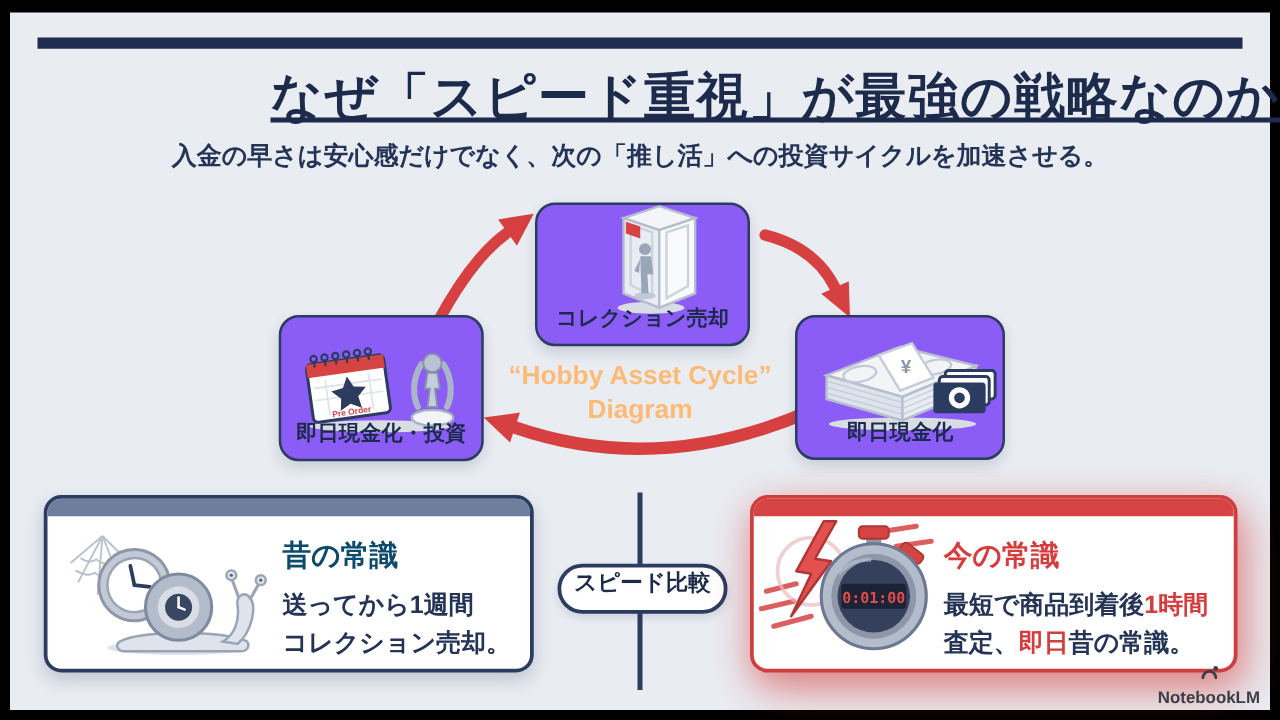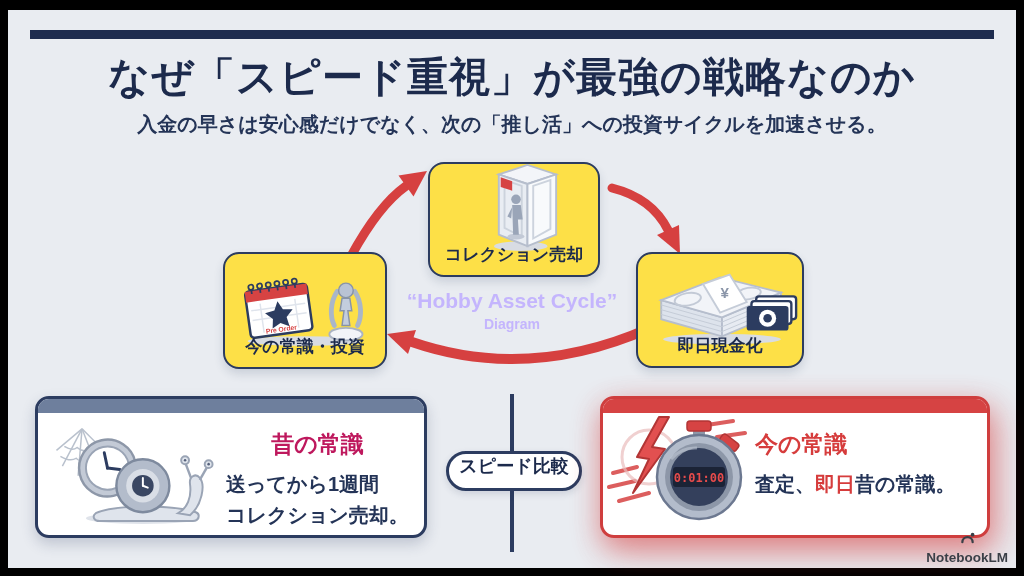--- a/index.html
+++ b/index.html
@@ -1,60 +1,60 @@
 <!DOCTYPE html>
 <html><head>
 <meta charset="utf-8">
 <style>
   * { margin:0; padding:0; box-sizing:border-box; }
   html,body { width:1024px; height:576px; background:#000; }
   .frame { position:relative; width:1024px; height:576px; background:#000; overflow:hidden;
            font-family:"Liberation Sans","DejaVu Sans",sans-serif; }
   .slide-bg { position:absolute; left:8px; top:10px; width:1008px; height:558px; background:#e9ecf1; }
   .top-rule { position:absolute; left:30px; top:30px; width:964px; height:9px; background:#1e2c4f; }
-  .title { position:absolute; left:0; top:50px; width:100%; text-align:center;
-           font-size:41px; font-weight:800; color:#1c2a4c; letter-spacing:1px; }
+  .title { position:absolute; left:0; top:50px; width:100%; text-align:right;
+           font-size:41px; font-weight:800; color:#1c2a4c; letter-spacing:1px;text-decoration:underline; }
   .subtitle { position:absolute; left:0; top:111px; width:100%; text-align:center;
               font-size:20px; font-weight:700; color:#243457; }
   .arrows { position:absolute; left:0; top:0; pointer-events:none; }
-  .node { position:absolute; background:#fde047; border:2.5px solid #2c3c60; border-radius:16px;
+  .node { position:absolute; background:#8b5cf6; border:2.5px solid #2c3c60; border-radius:16px;
           box-shadow:0 5px 10px rgba(44,60,96,.16); }
   .node-top   { left:428px; top:162px; width:172px; height:115px; }
   .node-left  { left:223px; top:252px; width:164px; height:117px; }
   .node-right { left:636px; top:252px; width:168px; height:116px; }
   .node-label { position:absolute; bottom:9px; left:0; width:100%; text-align:center;
                 font-size:17px; font-weight:800; color:#1c2a4c; }
   .node-icon { position:absolute; }
   .icon-case     { left:43px; top:-6px; }
   .icon-calendar { left:9px;  top:10px; }
   .icon-money    { left:8px;  top:8px; }
   .cycle-center { position:absolute; left:397px; top:289px; width:230px; text-align:center;
-                  color:#c4b5fd; font-weight:800; }
+                  color:#fdba74; font-weight:800; }
   .cycle-center .l1 { font-size:21px; }
-  .cycle-center .l2 { font-size:14px; margin-top:3px; }
+  .cycle-center .l2 { font-size:21px; margin-top:3px; }
   .divider { position:absolute; left:510px; top:394px; width:4px; height:158px; background:#2c3c60; }
   .badge { position:absolute; left:446px; top:451px; width:136px; height:40px; background:#fff;
            border:3px solid #2c3c60; border-radius:22px; display:flex; align-items:flex-start;
            justify-content:center; font-size:18px; font-weight:800; color:#1c2a4c;
            box-shadow:0 3px 7px rgba(44,60,96,.15); }
   .cbox { position:absolute; width:392px; height:142px; background:#fff; border-radius:14px; overflow:hidden; }
   .cbox-old { left:35px;  top:396px; border:3px solid #2c3c60; box-shadow:0 6px 14px rgba(44,60,96,.22); }
   .cbox-new { left:600px; top:396px; width:390px; border:3px solid #cf3e3e;
               box-shadow:0 10px 28px rgba(214,62,62,.45), 10px 14px 34px rgba(214,62,62,.30); }
   .strip { position:absolute; left:0; top:0; width:100%; height:14px; }
   .strip-old { background:#6e7f9d; }
   .strip-new { background:#d64343; }
   .cbox-icon { position:absolute; }
   .icon-snail { left:14px; top:20px; }
   .icon-watch { left:4px;  top:12px; }
   .ctext { position:absolute; top:30px; }
   .ctext-old { left:188px; }
   .ctext-new { left:152px; }
   .cheading { font-size:23px; font-weight:800; margin-bottom:9px; }
-  .cheading-old { color:#be185d;text-align:center; }
+  .cheading-old { color:#0c4a6e; }
   .cheading-new { color:#d63c3c; }
   .cline { font-size:20px; font-weight:700; color:#243457; line-height:31px; white-space:nowrap; }
   .cline .em { color:#d63c3c; font-weight:800; }
   .watermark { position:absolute; right:16px; bottom:11px; display:flex; align-items:center; gap:5px;
                color:#3a3f47; font-size:13.5px; font-weight:700;flex-direction:column; }
 </style>
 </head>
 <body>
 
 <div class="frame">
@@ -126,21 +126,21 @@
         </g>
         <path d="M46 38 l4.4 9 9.9 1.4 -7.2 7 1.7 9.8 -8.8 -4.6 -8.8 4.6 1.7 -9.8 -7.2 -7 9.9 -1.4 Z" fill="#2c3c60"></path>
         <text x="46" y="69.5" text-anchor="middle" font-size="7" font-weight="bold" fill="#d64343">Pre Order</text>
       </g>
       <ellipse cx="115" cy="72" rx="17" ry="6.5" fill="#f2f4f8" stroke="#aab3c2" stroke-width="2"></ellipse>
       <path d="M106,28 C98,40 99,55 103,63" stroke="#aab6c8" stroke-width="5" fill="none" stroke-linecap="round"></path>
       <path d="M124,28 C132,40 131,55 127,63" stroke="#aab6c8" stroke-width="5" fill="none" stroke-linecap="round"></path>
       <circle cx="115" cy="27" r="7.5" fill="#b9c3d4" stroke="#8894a8" stroke-width="1.5"></circle>
       <path d="M111,35 L119,35 L121,48 L117,48 L119,63 L111,63 L113,48 L109,48 Z" fill="#c3cddd" stroke="#8894a8" stroke-width="1.5"></path>
     </svg>
-    <div class="node-label">今の常識・投資</div>
+    <div class="node-label">即日現金化・投資</div>
   </div>
 
   <div class="node node-right">
     <svg class="node-icon icon-money" width="152" height="84" viewBox="0 0 160 88">
       <ellipse cx="80" cy="81" rx="62" ry="5.5" fill="#d8dce3"></ellipse>
       <polygon points="16,40 16,60 80,78 80,58" fill="#dde3ec" stroke="#b6becd" stroke-width="2"></polygon>
       <polygon points="80,58 142,32 142,52 80,78" fill="#e7ebf2" stroke="#b6becd" stroke-width="2"></polygon>
       <g stroke="#c3cad6" stroke-width="1">
         <path d="M16,45 L80,63"></path>
           <path d="M16,50 L80,68"></path>
@@ -234,20 +234,21 @@
       </g>
       <circle cx="92" cy="66" r="42" fill="#b3bccb" stroke="#6c7890" stroke-width="2.5"></circle>
       <circle cx="92" cy="66" r="34" fill="#8d97a8"></circle>
       <circle cx="92" cy="66" r="29" fill="#34405c"></circle>
       <rect x="66" y="56" width="52" height="20" rx="3" fill="#1b2336"></rect>
       <text x="92" y="71" text-anchor="middle" font-family="DejaVu Sans Mono, monospace" font-size="12" font-weight="bold" fill="#e64b4b">0:01:00</text>
       <path d="M64,48 A32,32 0 0 1 90,37" stroke="#c8cfdb" stroke-width="3" fill="none" opacity=".5"></path>
     </svg>
     <div class="ctext ctext-new">
       <div class="cheading cheading-new">今の常識</div>
+      <div class="cline"><span>最短で商品到着後</span><span class="em">1時間</span></div>
       <div class="cline"><span>査定、</span><span class="em">即日</span><span>昔の常識。</span></div>
     </div>
   </div>
 
   <div class="watermark">
     <svg width="15" height="15" viewBox="0 0 16 16">
       <path d="M2.5,13 A5.5,5.5 0 0 1 13.5,13" fill="none" stroke="#3a3f47" stroke-width="2.4" stroke-linecap="round"></path>
       <circle cx="13.4" cy="5" r="2" fill="#3a3f47"></circle>
     </svg>
     <span>NotebookLM</span>

